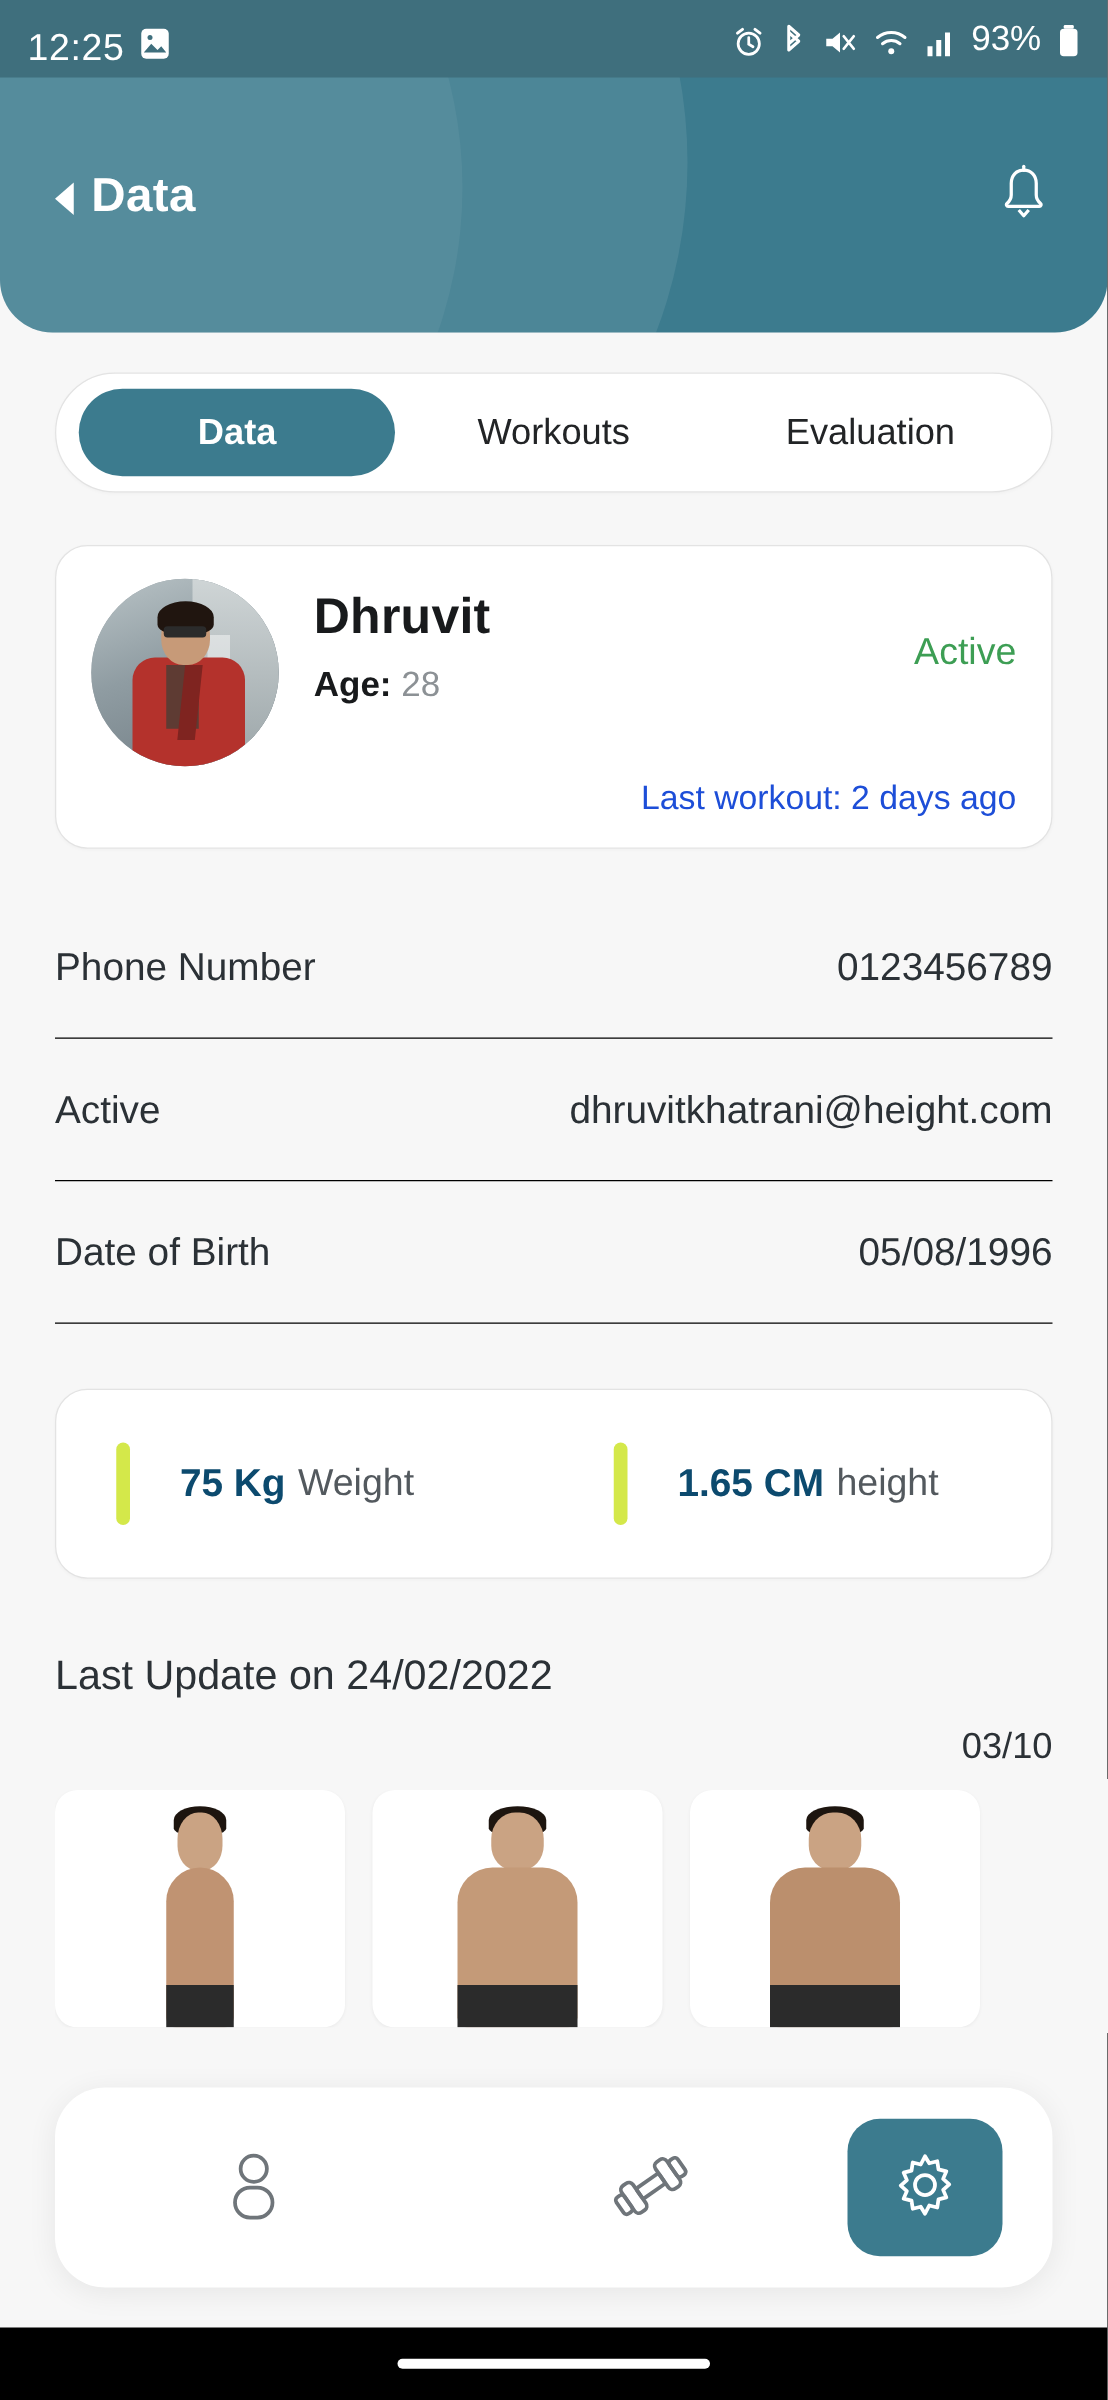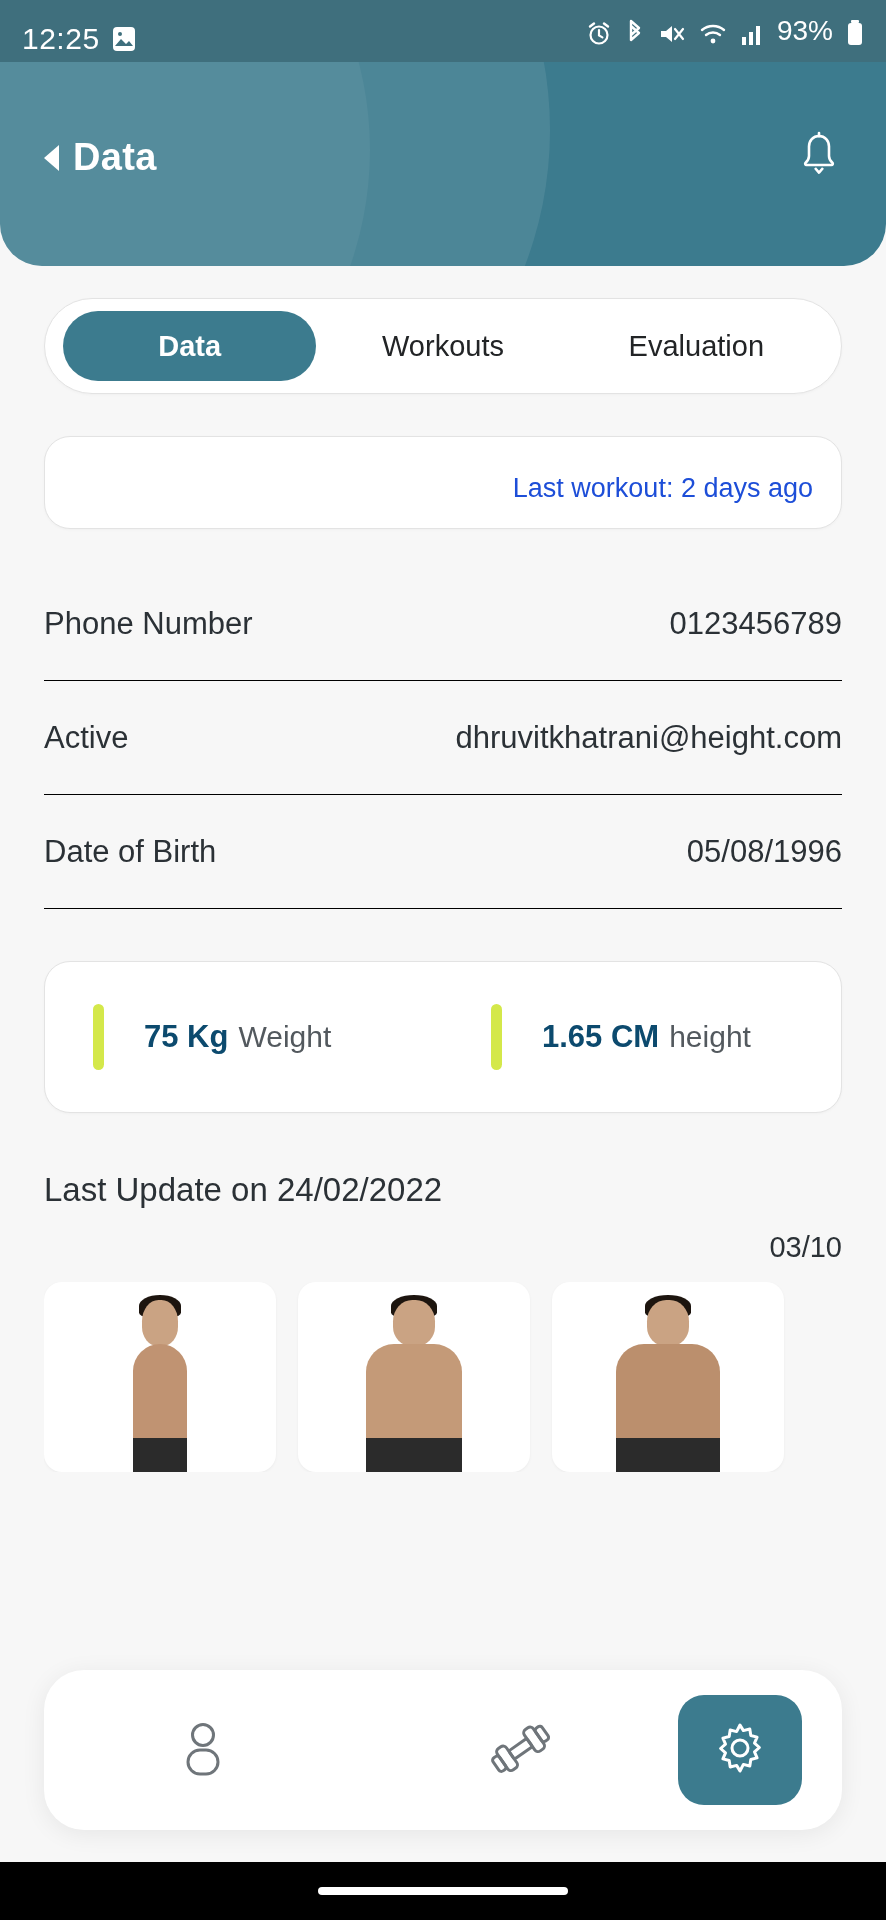--- a/index.html
+++ b/index.html
@@ -23,21 +23,21 @@
     background: #3f6f7d;
     display: flex; align-items: center;
     padding: 0 22px;
     color: #ffffff;
     z-index: 30;
   }
   .sb-time {
     font-size: 30px; letter-spacing: .5px;
     font-family: "Liberation Sans", sans-serif;
   }
-  .sb-left { display: flex; align-items: center; gap: 12px; margin-top: 16px; }
+  .sb-left { display: flex; align-items: flex-start; gap: 12px; margin-top: 16px; }
   .sb-right { margin-left: auto; display: flex; align-items: flex-end; gap: 13px; }
   .sb-icon { display: flex; align-items: center; }
   .sb-batt { font-size: 28px; letter-spacing: 0px; }
 
   
   .header {
     position: absolute; top: 0; left: 0;
     width: 886px; height: 266px;
     background: #3c7b8e;
     border-bottom-left-radius: 42px;
@@ -378,20 +378,40 @@
 
   <div class="content">
 
     <div class="tabbar">
       <div class="tab active">Data</div>
       <div class="tab">Workouts</div>
       <div class="tab">Evaluation</div>
     </div>
 
     <div class="profile-card">
+      <div class="profile-top">
+        <div class="avatar">
+          <span class="av-sky"></span>
+          <span class="av-bldg"></span>
+          <span class="av-body"></span>
+          <span class="av-shirt"></span>
+          <span class="av-lapel"></span>
+          <span class="av-head"></span>
+          <span class="av-hair"></span>
+          <span class="av-glass"></span>
+        </div>
+        <div class="profile-info">
+          <div class="p-name">Dhruvit</div>
+          <div class="p-age">
+            <b>Age:</b>
+            <span>28</span>
+          </div>
+        </div>
+        <div class="p-status">Active</div>
+      </div>
       <div class="p-lastworkout">Last workout: 2 days ago</div>
     </div>
 
     <div class="info-list">
       <div class="info-row">
         <span class="info-label">Phone Number</span>
         <span class="info-value">0123456789</span>
       </div>
       <div class="info-row">
         <span class="info-label">Active</span>

